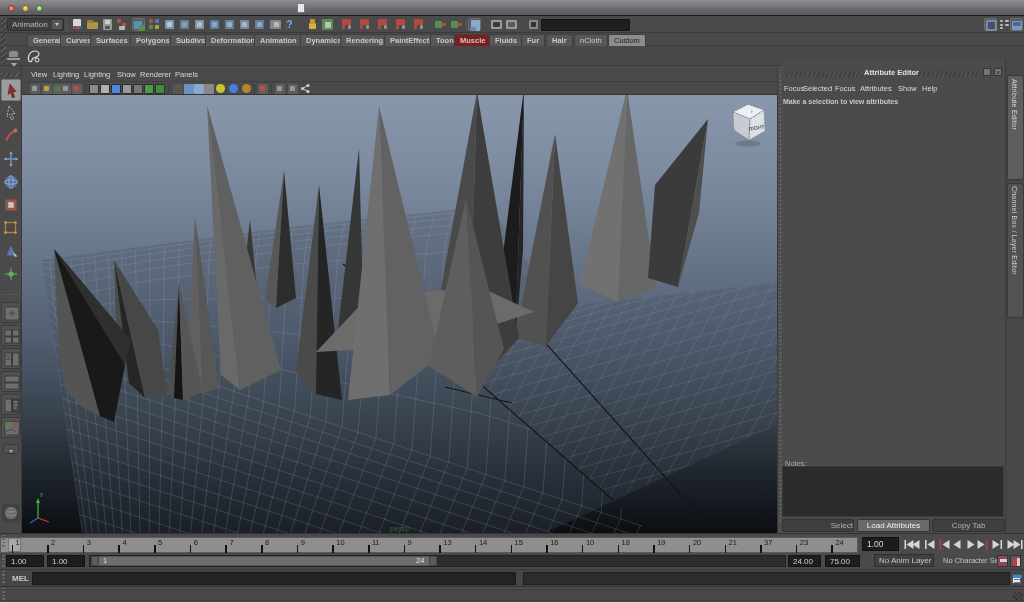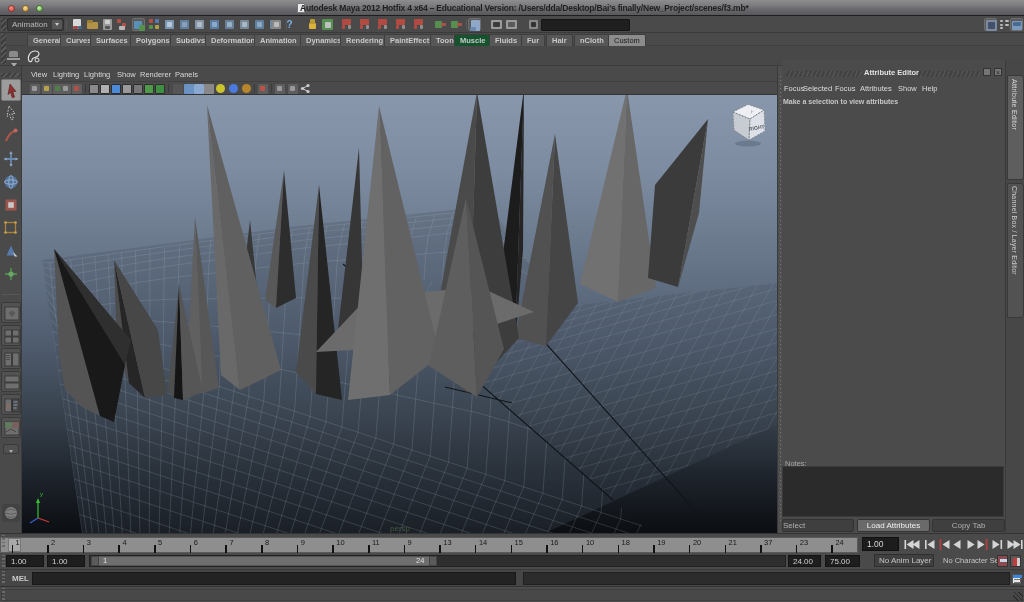--- a/index.html
+++ b/index.html
@@ -3,21 +3,20 @@
 *{margin:0;padding:0;box-sizing:border-box}
 body{width:1024px;height:602px;overflow:hidden;font-family:"Liberation Sans",sans-serif;background:#454545;position:relative}
 .abs{position:absolute}
 </style></head><body>
 
 <div class="abs" style="left:0;top:0;width:1024px;height:16px;background:linear-gradient(#8d8d8e,#7a7a7e 40%,#6a6a6e 60%,#58585c);border-bottom:1px solid #1e1e1e">
  <div class="abs" style="left:8px;top:4.5px;width:7px;height:7px;border-radius:50%;background:radial-gradient(circle at 35% 30%,#f2938b,#d24840);border:0.5px solid #8d2f28"></div>
  <div class="abs" style="left:22px;top:4.5px;width:7px;height:7px;border-radius:50%;background:radial-gradient(circle at 35% 30%,#f2dfa0,#d09c3e);border:0.5px solid #89611c"></div>
  <div class="abs" style="left:36px;top:4.5px;width:7px;height:7px;border-radius:50%;background:radial-gradient(circle at 35% 30%,#c8ecb8,#68b242);border:0.5px solid #3a701f"></div>
  <div class="abs" style="left:297px;top:2.5px;width:8px;height:10px;background:#e8e9ea;border:1px solid #77787c;border-radius:1px"></div>
- <div class="abs" style="left:300px;top:3px;width:700px;font-size:8.5px;font-weight:bold;letter-spacing:-0.2px;color:#1f1f1f;white-space:nowrap">Autodesk Maya 2012 Hotfix 4 x64 – Educational Version: /Users/dda/Desktop/Bai's finally/New_Project/scenes/f3.mb*</div>
 </div>
 <div class="abs" style="left:0;top:16px;width:1024px;height:17px;background:#4a4a4a;border-bottom:1px solid #3a3a3a">
     <div class="abs" style="left:1px;top:2px;width:5px;height:13px;background:repeating-linear-gradient(135deg,#5a5a5a 0 1.5px,#3e3e3e 1.5px 4px)"></div>
     <div class="abs" style="left:7px;top:2px;width:57px;height:13px;background:#3d3d3d;border:1px solid #2e2e2e;border-radius:2px;color:#b9b9b9;font-size:8px;line-height:12px;padding-left:4px">Animation<span style="position:absolute;right:1px;top:1px;width:10px;height:9px;background:#575757;border-radius:1px;text-align:center;line-height:7px"><i style="display:inline-block;width:0;height:0;border-left:2px solid transparent;border-right:2px solid transparent;border-top:3px solid #ccc"></i></span></div>
     <div class="abs" style="left:66px;top:3px;width:1px;height:11px;background:#3a3a3a;border-right:1px solid #585858"></div>
     <div class="abs" style="left:110px;top:3px;width:1px;height:11px;background:#3a3a3a;border-right:1px solid #585858"></div>
     <div class="abs" style="left:158px;top:3px;width:1px;height:11px;background:#3a3a3a;border-right:1px solid #585858"></div>
     <div class="abs" style="left:286px;top:3px;width:1px;height:11px;background:#3a3a3a;border-right:1px solid #585858"></div>
     <div class="abs" style="left:378px;top:3px;width:1px;height:11px;background:#3a3a3a;border-right:1px solid #585858"></div>
     <div class="abs" style="left:466px;top:3px;width:1px;height:11px;background:#3a3a3a;border-right:1px solid #585858"></div>
@@ -168,25 +167,25 @@
     <div class="abs" style="left:60px;top:1px;height:12px;padding:0 5px;background:#575757;color:#c9c9c9;font-size:7.5px;font-weight:bold;line-height:12px;border-radius:2px 2px 0 0;border:1px solid #3e3e3e;border-bottom:none">Curves</div>
     <div class="abs" style="left:90px;top:1px;height:12px;padding:0 5px;background:#575757;color:#c9c9c9;font-size:7.5px;font-weight:bold;line-height:12px;border-radius:2px 2px 0 0;border:1px solid #3e3e3e;border-bottom:none">Surfaces</div>
     <div class="abs" style="left:130px;top:1px;height:12px;padding:0 5px;background:#575757;color:#c9c9c9;font-size:7.5px;font-weight:bold;line-height:12px;border-radius:2px 2px 0 0;border:1px solid #3e3e3e;border-bottom:none">Polygons</div>
     <div class="abs" style="left:170px;top:1px;height:12px;padding:0 5px;background:#575757;color:#c9c9c9;font-size:7.5px;font-weight:bold;line-height:12px;border-radius:2px 2px 0 0;border:1px solid #3e3e3e;border-bottom:none">Subdivs</div>
     <div class="abs" style="left:205px;top:1px;height:12px;padding:0 5px;background:#575757;color:#c9c9c9;font-size:7.5px;font-weight:bold;line-height:12px;border-radius:2px 2px 0 0;border:1px solid #3e3e3e;border-bottom:none">Deformation</div>
     <div class="abs" style="left:254px;top:1px;height:12px;padding:0 5px;background:#575757;color:#c9c9c9;font-size:7.5px;font-weight:bold;line-height:12px;border-radius:2px 2px 0 0;border:1px solid #3e3e3e;border-bottom:none">Animation</div>
     <div class="abs" style="left:300px;top:1px;height:12px;padding:0 5px;background:#575757;color:#c9c9c9;font-size:7.5px;font-weight:bold;line-height:12px;border-radius:2px 2px 0 0;border:1px solid #3e3e3e;border-bottom:none">Dynamics</div>
     <div class="abs" style="left:340px;top:1px;height:12px;padding:0 5px;background:#575757;color:#c9c9c9;font-size:7.5px;font-weight:bold;line-height:12px;border-radius:2px 2px 0 0;border:1px solid #3e3e3e;border-bottom:none">Rendering</div>
     <div class="abs" style="left:384px;top:1px;height:12px;padding:0 5px;background:#575757;color:#c9c9c9;font-size:7.5px;font-weight:bold;line-height:12px;border-radius:2px 2px 0 0;border:1px solid #3e3e3e;border-bottom:none">PaintEffects</div>
     <div class="abs" style="left:430px;top:1px;height:12px;padding:0 5px;background:#575757;color:#c9c9c9;font-size:7.5px;font-weight:bold;line-height:12px;border-radius:2px 2px 0 0;border:1px solid #3e3e3e;border-bottom:none">Toon</div>
-    <div class="abs" style="left:454px;top:1px;height:12px;padding:0 5px;background:#14532d;color:#c9c9c9;font-size:7.5px;font-weight:bold;line-height:12px;border-radius:2px 2px 0 0;border:1px solid #3e3e3e;border-bottom:none">Muscle</div>
+    <div class="abs" style="left:454px;top:1px;height:12px;padding:0 5px;background:#7f1d1d;color:#c9c9c9;font-size:7.5px;font-weight:bold;line-height:12px;border-radius:2px 2px 0 0;border:1px solid #3e3e3e;border-bottom:none">Muscle</div>
     <div class="abs" style="left:489px;top:1px;height:12px;padding:0 5px;background:#575757;color:#c9c9c9;font-size:7.5px;font-weight:bold;line-height:12px;border-radius:2px 2px 0 0;border:1px solid #3e3e3e;border-bottom:none">Fluids</div>
     <div class="abs" style="left:521px;top:1px;height:12px;padding:0 5px;background:#575757;color:#c9c9c9;font-size:7.5px;font-weight:bold;line-height:12px;border-radius:2px 2px 0 0;border:1px solid #3e3e3e;border-bottom:none">Fur</div>
     <div class="abs" style="left:546px;top:1px;height:12px;padding:0 5px;background:#575757;color:#c9c9c9;font-size:7.5px;font-weight:bold;line-height:12px;border-radius:2px 2px 0 0;border:1px solid #3e3e3e;border-bottom:none">Hair</div>
-    <div class="abs" style="left:574px;top:1px;height:12px;padding:0 5px;background:#575757;color:#c9c9c9;font-size:7.5px;font-weight:bold;line-height:12px;border-radius:2px 2px 0 0;border:1px solid #3e3e3e;border-bottom:none">nCloth</div>
+    <div class="abs" style="left:574px;top:1px;height:12px;padding:0 5px;background:#575757;color:#c9c9c9;font-size:7.5px;font-weight:normal;line-height:12px;border-radius:2px 2px 0 0;border:1px solid #3e3e3e;border-bottom:none">nCloth</div>
     <div class="abs" style="left:608px;top:1px;height:12px;padding:0 5px;background:#8c8c8c;color:#1c1c1c;font-size:7.5px;font-weight:normal;line-height:12px;border-radius:2px 2px 0 0;border:1px solid #3e3e3e;border-bottom:none">Custom</div>
   </div>
 <div class="abs" style="left:0;top:46px;width:1024px;height:20px;background:#484848;border-bottom:1px solid #3c3c3c">
     <svg class="abs" style="left:26px;top:2px" width="16" height="16" viewBox="0 0 16 16">
       <path d="M3 13 C1 9 4 3 9 3 C13 3 14 6 12 8 C10 10 6 9 6 12 C6 14 4 14 3 13 Z" fill="none" stroke="#e5e5e5" stroke-width="1.1"></path>
       <circle cx="11" cy="12" r="2" fill="none" stroke="#e5e5e5" stroke-width="1"></circle>
     </svg>
   </div>
 <div class="abs" style="left:1px;top:34px;width:5px;height:30px;background:repeating-linear-gradient(135deg,#5a5a5a 0 1.5px,#3e3e3e 1.5px 4px)"></div>
 <div class="abs" style="left:9px;top:51px;width:9px;height:6px;background:#8a8a8a;border-radius:2px 2px 0 0"></div>
@@ -414,21 +413,21 @@
     <div class="abs" style="left:212px;top:8px;width:8px;height:8px;background:#757575;border:1px solid #333;color:#2a2a2a;font-size:7px;line-height:7px;text-align:center">×</div>
     <div class="abs" style="left:2px;top:24px;font-size:7.5px;color:#dcdcdc">Focus</div>
     <div class="abs" style="left:21px;top:24px;font-size:7.5px;color:#dcdcdc">Selected</div>
     <div class="abs" style="left:53px;top:24px;font-size:7.5px;color:#dcdcdc">Focus</div>
     <div class="abs" style="left:78px;top:24px;font-size:7.5px;color:#dcdcdc">Attributes</div>
     <div class="abs" style="left:116px;top:24px;font-size:7.5px;color:#dcdcdc">Show</div>
     <div class="abs" style="left:140px;top:24px;font-size:7.5px;color:#dcdcdc">Help</div>
     <div class="abs" style="left:1px;top:38px;font-size:7px;font-weight:bold;color:#c8c8c8">Make a selection to view attributes</div>
     <div class="abs" style="left:3px;top:399px;font-size:7.5px;color:#a8a8a8">Notes:</div>
     <div class="abs" style="left:0px;top:406px;width:222px;height:51px;background:#2b2b2b;border:1px solid #3a3a3a"></div>
-    <div class="abs" style="left:0px;top:459px;width:72px;height:13px;background:#3f3f3f;border:1px solid #333;border-radius:2px;color:#b0b0b0;font-size:8px;text-align:left;line-height:12px">Select</div>
+    <div class="abs" style="left:0px;top:459px;width:72px;height:13px;background:#3f3f3f;border:1px solid #333;border-radius:2px;color:#b0b0b0;font-size:8px;text-align:right;line-height:12px">Select</div>
     <div class="abs" style="left:75px;top:459px;width:73px;height:13px;background:#6a6a6a;border:1px solid #333;border-radius:2px;color:#f0f0f0;font-size:8px;text-align:center;line-height:12px">Load Attributes</div>
     <div class="abs" style="left:150px;top:459px;width:73px;height:13px;background:#3f3f3f;border:1px solid #333;border-radius:2px;color:#b0b0b0;font-size:8px;text-align:center;line-height:12px">Copy Tab</div>
   </div>
 <div class="abs" style="left:1005px;top:60px;width:19px;height:473px;background:#474747;border-left:1px solid #3a3a3a">
     <div class="abs" style="left:1px;top:15px;width:17px;height:105px;background:#5e5e5e;border:1px solid #393939;border-radius:0 3px 3px 0"></div>
     <div class="abs" style="left:5px;top:19px;font-size:7px;color:#d8d8d8;writing-mode:vertical-rl;height:100px;letter-spacing:0.3px">Attribute Editor</div>
     <div class="abs" style="left:1px;top:123px;width:17px;height:135px;background:#525252;border:1px solid #393939;border-radius:0 3px 3px 0"></div>
     <div class="abs" style="left:5px;top:126px;font-size:7px;color:#cfcfcf;writing-mode:vertical-rl;height:132px;letter-spacing:0.2px">Channel Box / Layer Editor</div>
   </div>
 <div class="abs" style="left:0;top:533px;width:1024px;height:20px;background:#4a4a4a;border-top:1px solid #333">

